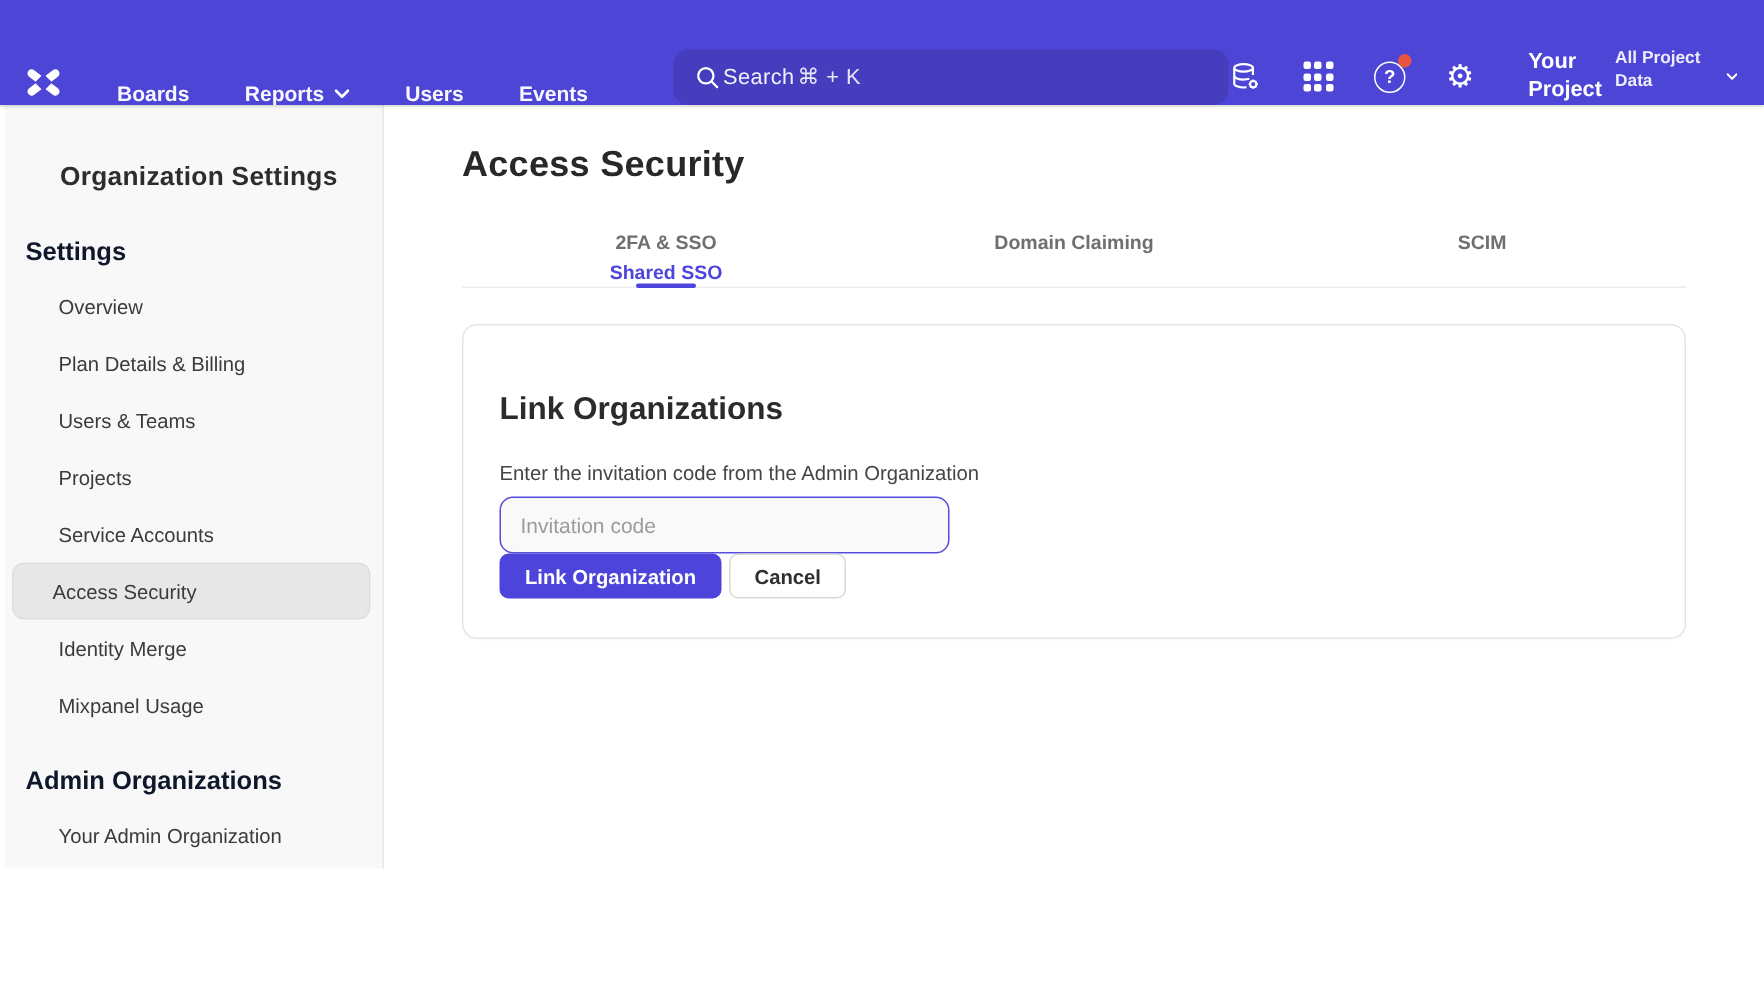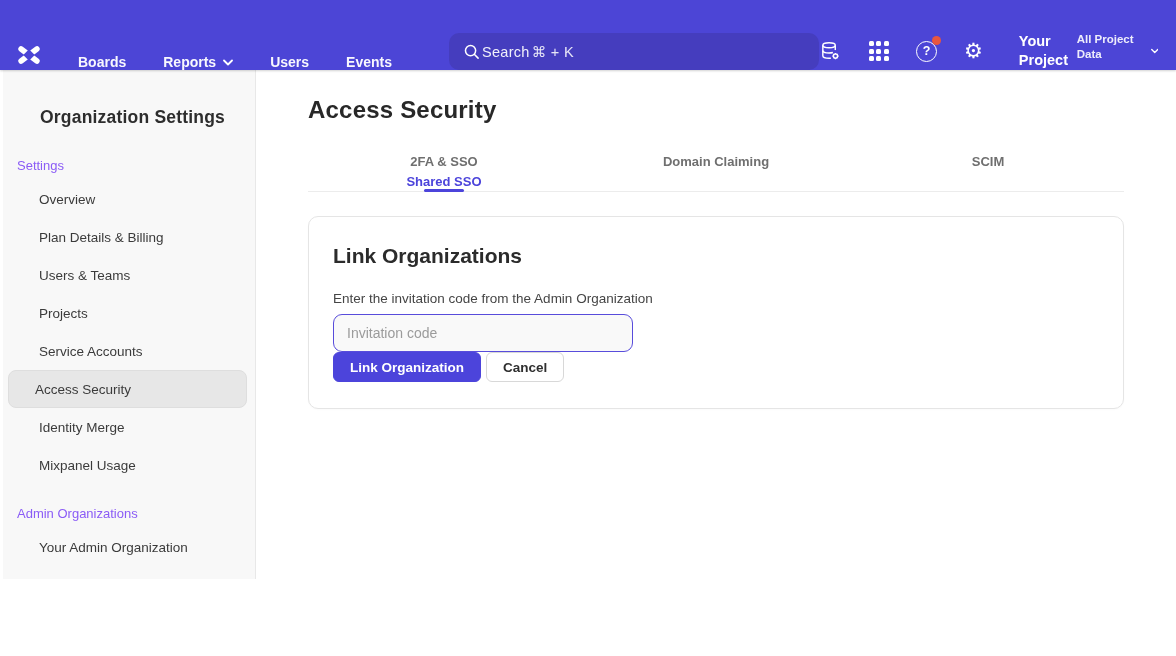--- a/index.html
+++ b/index.html
@@ -40,39 +40,39 @@
   .project-name{color:#fff;font-size:14.5px;font-weight:700}
   .project-scope{color:rgba(255,255,255,.9);font-size:11.5px;font-weight:600}
 
   
   .shell{display:flex;height:509px}
 
   
   .sidebar{width:256px;flex:0 0 256px;background:var(--sidebar-bg);border-right:1px solid #E8E8E8;
            border-left:3px solid #fff;padding-top:37px;overflow:hidden}
   .sidebar-title{font-size:17.5px;font-weight:700;color:#2d2d2d;margin-left:37px;letter-spacing:.2px}
-  .section-label{font-size:13px;font-weight:400;color:#8b5cf6;margin:30px 0 7px 14px}
+  .section-label{font-size:17px;font-weight:700;color:#0f172a;margin:30px 0 7px 14px}
   .section-label.second{margin-top:22px}
   .side-item{height:38px;display:flex;align-items:center;padding-left:31px;font-size:13.5px;
              font-weight:500;color:#3b3b3b;cursor:pointer;border-radius:8px;margin:0 8px 0 5px}
   .side-item.active{background:var(--active-item-bg);border:1px solid #DEDEDE;padding-left:26px}
 
   
   .main{flex:1;padding:26px 52px 0 52px;background:#fff}
   .page-title{font-size:24px;font-weight:700;color:#282828;letter-spacing:.2px}
   .tabs{margin-top:27px;display:grid;grid-template-columns:repeat(3,1fr);
         border-bottom:1px solid #ECECEC;height:41px}
   .tab{display:flex;align-items:center;justify-content:center;font-size:13px;font-weight:600;
        color:#6F6F6F;cursor:pointer;position:relative}
   .tab.active{color:var(--accent)}
   .tab.active::after{content:"";position:absolute;bottom:-1px;left:50%;transform:translateX(-50%);
                      width:40px;height:3px;border-radius:3px;background:var(--accent)}
 
   .card{margin-top:24px;border:1px solid #E5E5E5;border-radius:10px;background:#fff;
-        padding:27px 24px 26px 24px;box-shadow:0 1px 2px rgba(0,0,0,.02)}
+        padding:44px 24px 26px 24px;box-shadow:0 1px 2px rgba(0,0,0,.02)}
   .card-title{font-size:21px;font-weight:700;color:#2b2b2b}
   .field-label{margin-top:23px;font-size:13.5px;color:#454545}
   .invite-input{margin-top:8px;display:block;width:300px;height:38px;border:1px solid #584CDB;
                 border-radius:9px;background:#F9F9F9;padding:0 13px;font-size:14px;color:#333;
                 font-family:"Liberation Sans","DejaVu Sans",sans-serif;outline:none}
   .invite-input::placeholder{color:#9B9B9B}
   .btn-row{margin-top:0;display:flex;align-items:center;gap:5px}
   .btn{height:30px;border-radius:6px;font-size:13.5px;font-weight:600;padding:0 16px;cursor:pointer;
        font-family:"Liberation Sans","DejaVu Sans",sans-serif}
   .btn-primary{background:var(--accent);border:1px solid var(--accent);color:#fff}

